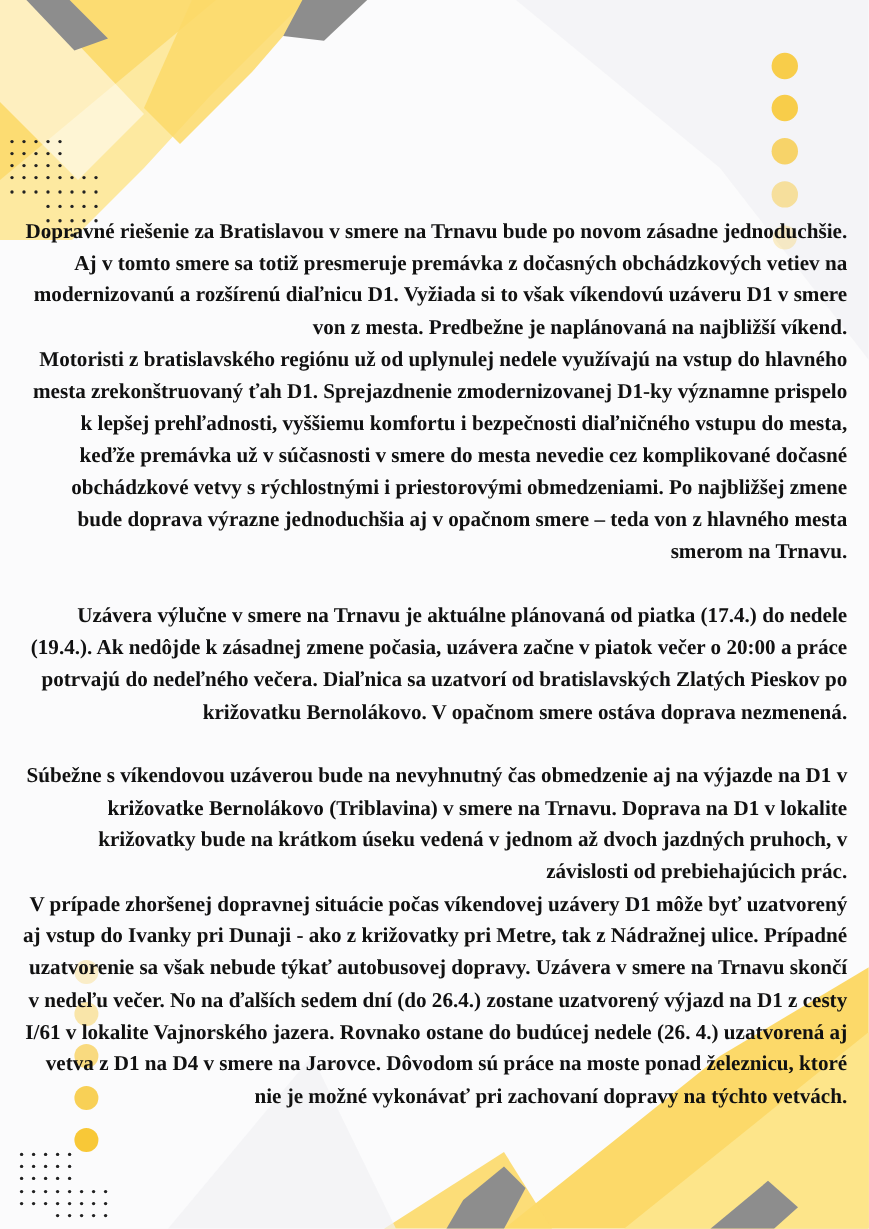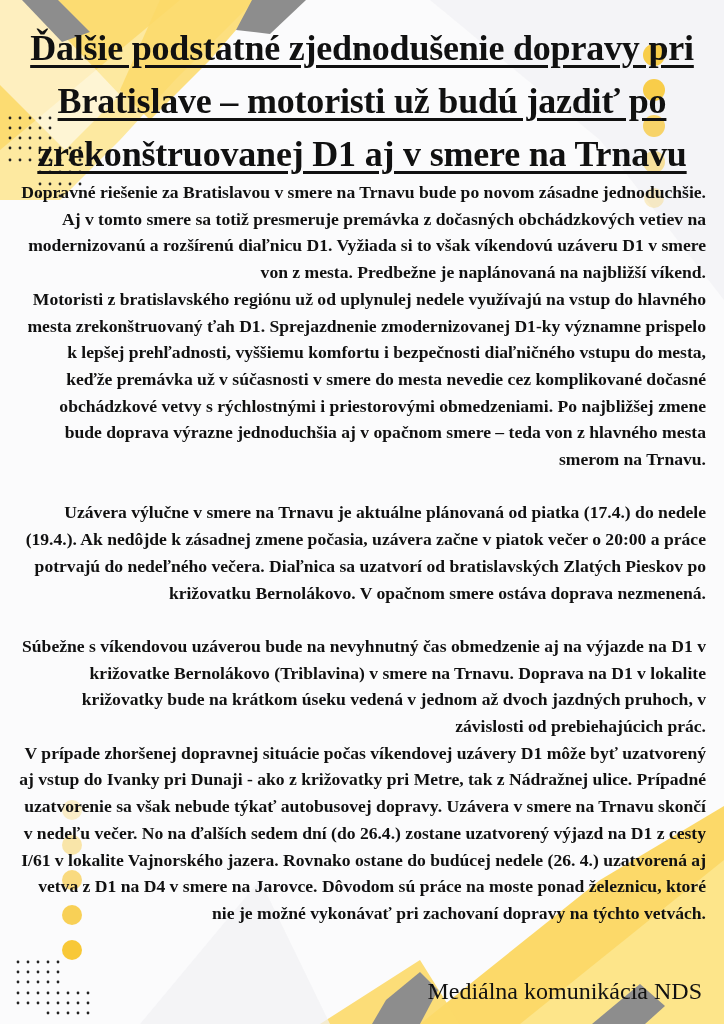--- a/index.html
+++ b/index.html
@@ -148,26 +148,24 @@
         <circle cx="78" cy="1003" r="1.4"></circle>
         <circle cx="88" cy="1003" r="1.4"></circle>
       <circle cx="48" cy="1013" r="1.4"></circle>
         <circle cx="58" cy="1013" r="1.4"></circle>
         <circle cx="68" cy="1013" r="1.4"></circle>
         <circle cx="78" cy="1013" r="1.4"></circle>
         <circle cx="88" cy="1013" r="1.4"></circle>
     </g>
   </svg>
 
-  <h1 class="title">Ďalšie podstatné zjednodušenie dopravy pri Bratislave – motoristi už budú jazdiť po zrekonštruovanej D1 aj v smere na Trnavu</h1>
 
   <div class="body">
     <p>Dopravné riešenie za Bratislavou v smere na Trnavu bude po novom zásadne jednoduchšie. Aj v tomto smere sa totiž presmeruje premávka z dočasných obchádzkových vetiev na modernizovanú a rozšírenú diaľnicu D1. Vyžiada si to však víkendovú uzáveru D1 v smere von z mesta. Predbežne je naplánovaná na najbližší víkend.</p>
     <p>Motoristi z bratislavského regiónu už od uplynulej nedele využívajú na vstup do hlavného mesta zrekonštruovaný ťah D1. Sprejazdnenie zmodernizovanej D1-ky významne prispelo k lepšej prehľadnosti, vyššiemu komfortu i bezpečnosti diaľničného vstupu do mesta, keďže premávka už v súčasnosti v smere do mesta nevedie cez komplikované dočasné obchádzkové vetvy s rýchlostnými i priestorovými obmedzeniami. Po najbližšej zmene bude doprava výrazne jednoduchšia aj v opačnom smere – teda von z hlavného mesta smerom na Trnavu.</p>
     <div class="gap"></div>
     <p>Uzávera výlučne v smere na Trnavu je aktuálne plánovaná od piatka (17.4.) do nedele (19.4.). Ak nedôjde k zásadnej zmene počasia, uzávera začne v piatok večer o 20:00 a práce potrvajú do nedeľného večera. Diaľnica sa uzatvorí od bratislavských Zlatých Pieskov po križovatku Bernolákovo. V opačnom smere ostáva doprava nezmenená.</p>
     <div class="gap"></div>
     <p>Súbežne s víkendovou uzáverou bude na nevyhnutný čas obmedzenie aj na výjazde na D1 v križovatke Bernolákovo (Triblavina) v smere na Trnavu. Doprava na D1 v lokalite križovatky bude na krátkom úseku vedená v jednom až dvoch jazdných pruhoch, v závislosti od prebiehajúcich prác.</p>
     <p>V prípade zhoršenej dopravnej situácie počas víkendovej uzávery D1 môže byť uzatvorený aj vstup do Ivanky pri Dunaji - ako z križovatky pri Metre, tak z Nádražnej ulice. Prípadné uzatvorenie sa však nebude týkať autobusovej dopravy. Uzávera v smere na Trnavu skončí v nedeľu večer. No na ďalších sedem dní (do 26.4.) zostane uzatvorený výjazd na D1 z cesty I/61 v lokalite Vajnorského jazera. Rovnako ostane do budúcej nedele (26. 4.) uzatvorená aj vetva z D1 na D4 v smere na Jarovce. Dôvodom sú práce na moste ponad železnicu, ktoré nie je možné vykonávať pri zachovaní dopravy na týchto vetvách.</p>
   </div>
 
-  <div class="sig">Mediálna komunikácia NDS</div>
 </div>
 
 </body></html>

